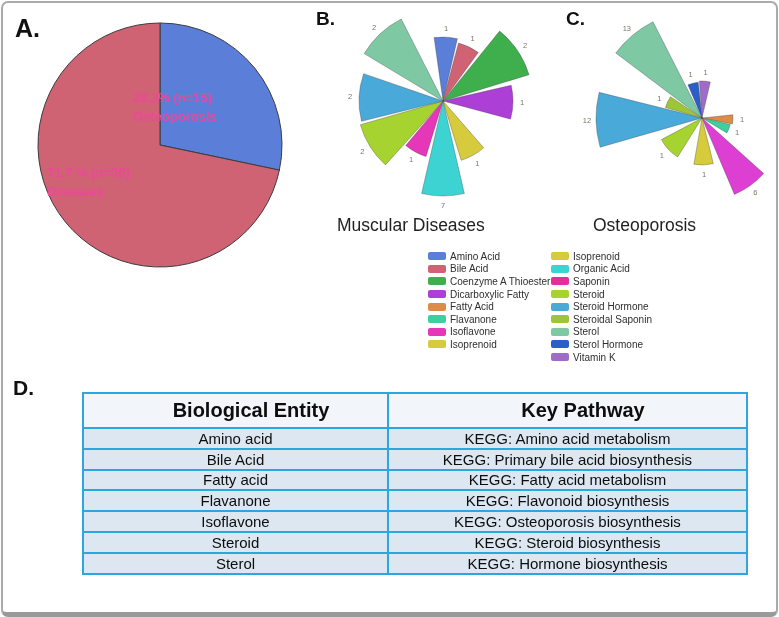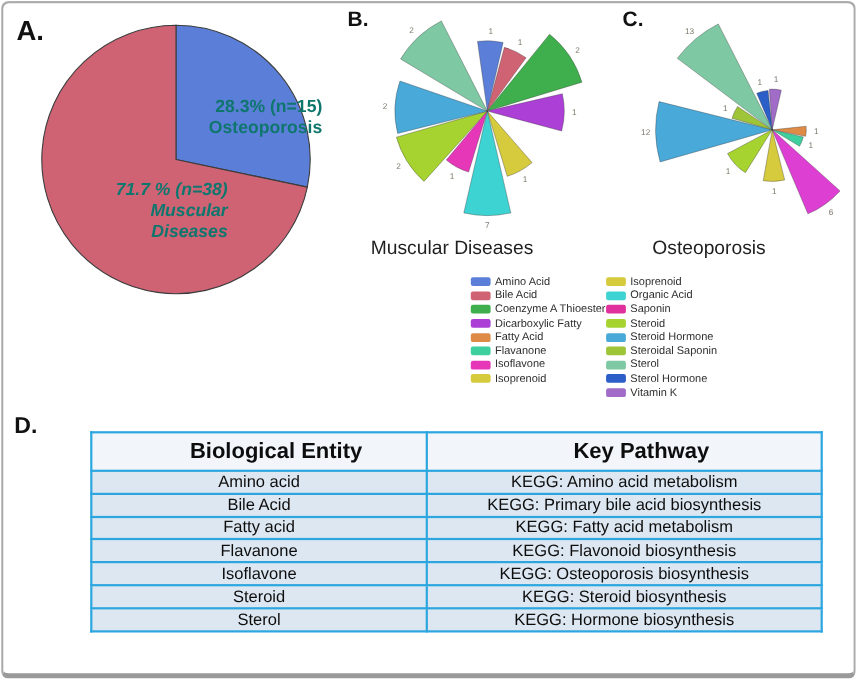--- a/index.html
+++ b/index.html
@@ -11,24 +11,24 @@
     position:absolute;left:1px;top:1px;right:1px;bottom:0;
     border:2px solid #aaaaaa;border-bottom:5px solid #9a9a9a;border-radius:7px;
     pointer-events:none;
   }
   .panel-letter{position:absolute;font-weight:bold;color:#111;}
   #letter-a{left:15px;top:14px;font-size:25px;}
   #letter-b{left:316px;top:8px;font-size:19px;}
   #letter-c{left:566px;top:8px;font-size:19px;}
   #letter-d{left:13px;top:376px;font-size:21px;}
   #charts{position:absolute;left:0;top:0;}
-  .pie-label{position:absolute;color:#0f766e;font-weight:bold;font-size:16px;
-    line-height:19px;text-align:right;}
+  .pie-label{position:absolute;color:#ec4899;font-weight:bold;font-size:13px;
+    line-height:19px;text-align:left;}
   #pie-label-osteo{left:133px;top:88px;width:160px;}
-  #pie-label-musc{left:47px;top:163px;width:160px;font-style:italic;}
+  #pie-label-musc{left:47px;top:163px;width:160px;}
   .rose-caption{position:absolute;font-size:17.5px;color:#1f1f1f;text-align:left;}
   #caption-b{left:337px;top:215px;width:200px;}
   #caption-c{left:593px;top:215px;width:160px;}
   .legend{position:absolute;top:250px;}
   #legend-col-0{left:428px;}
   #legend-col-1{left:551px;}
   .legend-item{display:flex;align-items:center;height:12.6px;}
   .legend-swatch{width:18px;height:8px;border-radius:2px;margin-right:4px;flex:0 0 auto;}
   .legend-label{font-size:10px;color:#2e2e2e;white-space:nowrap;}
   .kegg-table{
@@ -96,21 +96,20 @@
   <div class="panel-letter" id="letter-b">B.</div>
   <div class="panel-letter" id="letter-c">C.</div>
   <div class="panel-letter" id="letter-d">D.</div>
 
   <div class="pie-label" id="pie-label-osteo">
     <div>28.3% (n=15)</div>
     <div>Osteoporosis</div>
   </div>
   <div class="pie-label" id="pie-label-musc">
     <div>71.7 % (n=38)</div>
-    <div>Muscular</div>
     <div>Diseases</div>
   </div>
 
   <div class="rose-caption" id="caption-b">Muscular Diseases</div>
   <div class="rose-caption" id="caption-c">Osteoporosis</div>
 
   <div class="legend" id="legend-col-0">
       <div class="legend-item">
         <span class="legend-swatch" style="background: rgb(91, 127, 216);"></span>
         <span class="legend-label">Amino Acid</span>

